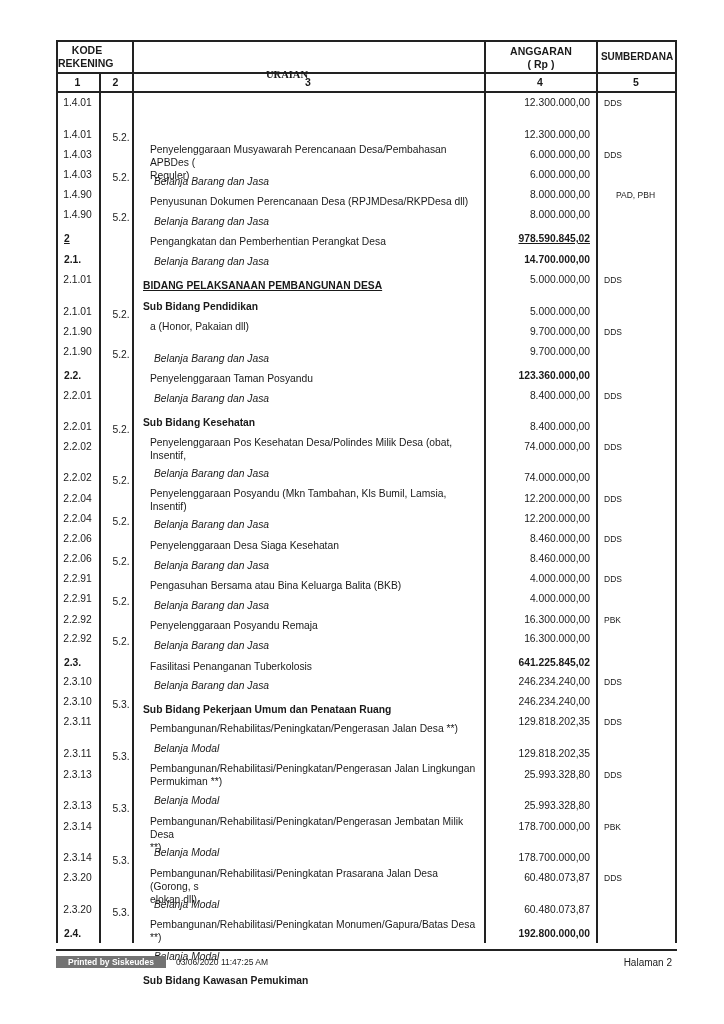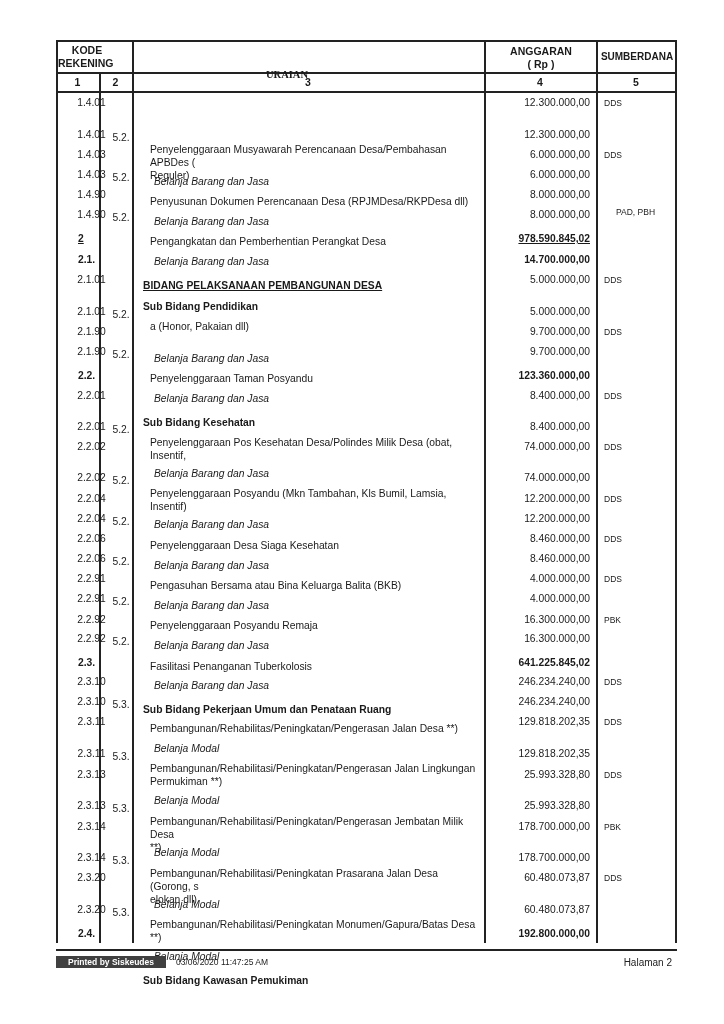--- a/index.html
+++ b/index.html
@@ -8,33 +8,33 @@
     .page { position: absolute; left: 0; top: 0; width: 724px; height: 1024px; }
 
     
     .vline { position: absolute; background: #222; width: 2px; }
     .hline { position: absolute; background: #222; height: 2px; }
 
     .hdr { position: absolute; font-weight: bold; font-size: 10.5px; text-align: center; line-height: 13px; }
     .hdr-num { position: absolute; font-weight: bold; font-size: 10.5px; text-align: center; }
 
     .row { position: absolute; left: 56px; width: 620px; font-size: 10.3px; line-height: 13px; }
-    .c1 { position: absolute; left: 0; width: 43px; text-align: center; margin-left: 14px; }
+    .c1 { position: absolute; left: 0; width: 43px; text-align: center; }
     .c2 { position: absolute; left: 48px; width: 34px; text-align: center; }
     .c3 { position: absolute; left: 94px; width: 330px; margin-top: 47px; }
     .c3.item { left: 94px; }
     .c3.sub { left: 98px; font-style: italic; }
     .c3.head { left: 87px; font-weight: bold; }
     .c4 { position: absolute; left: 430px; width: 104px; text-align: right; }
     .c5 { position: absolute; left: 548px; width: 70px; font-size: 8.5px; }
     .bold { font-weight: bold; }
     .under { text-decoration: underline; }
     .c1.left { text-align: left; left: 8px; }
 
-    .footer-bar { position: absolute; left: 56px; top: 956px; width: 110px; height: 12px; background: #404040;
+    .footer-bar { position: absolute; left: 56px; top: 956px; width: 110px; height: 12px; background: #737373;
                   color: #fff; font-weight: bold; font-size: 8.5px; line-height: 12px; text-align: center; }
     .footer-ts { position: absolute; left: 176px; top: 957px; font-size: 8.5px; color: #222; }
     .footer-page { position: absolute; right: 52px; top: 957px; font-size: 10px; color: #222; }
   </style>
 </head>
 <body>
 
 <div class="page">
 
   <div class="hline" style="left:56px; top:40px; width:621px;"></div>
@@ -104,21 +104,21 @@
         <div class="c4">6.000.000,00</div>
         <div class="c5" style="top: 1px;"></div>
       </div>
       <div class="row" style="top: 188px;">
         <div class="c1">1.4.90</div>
         <div class="c2"></div>
         <div class="c3 item">
           <div>Pengangkatan dan Pemberhentian Perangkat Desa</div>
         </div>
         <div class="c4">8.000.000,00</div>
-        <div class="c5" style="top: 18px; padding-left: 12px;">PAD, PBH</div>
+        <div class="c5" style="top: 1px; padding-left: 12px;">PAD, PBH</div>
       </div>
       <div class="row" style="top: 208px;">
         <div class="c1">1.4.90</div>
         <div class="c2" style="top: 3px;">5.2.</div>
         <div class="c3 sub">
           <div>Belanja Barang dan Jasa</div>
         </div>
         <div class="c4">8.000.000,00</div>
         <div class="c5" style="top: 1px;"></div>
       </div>

